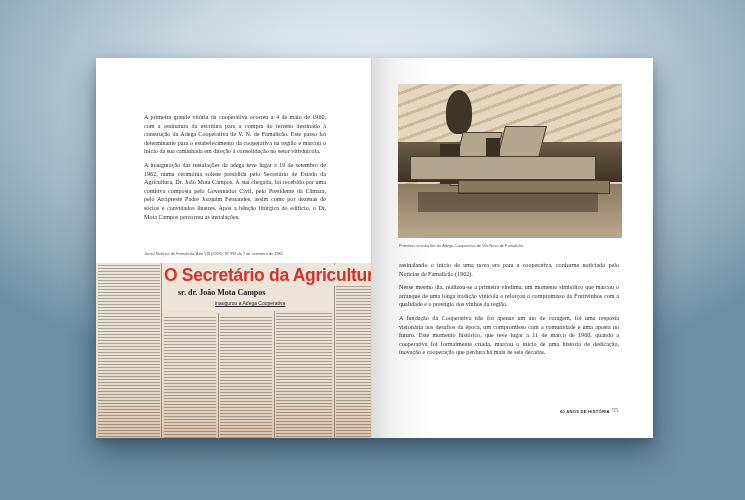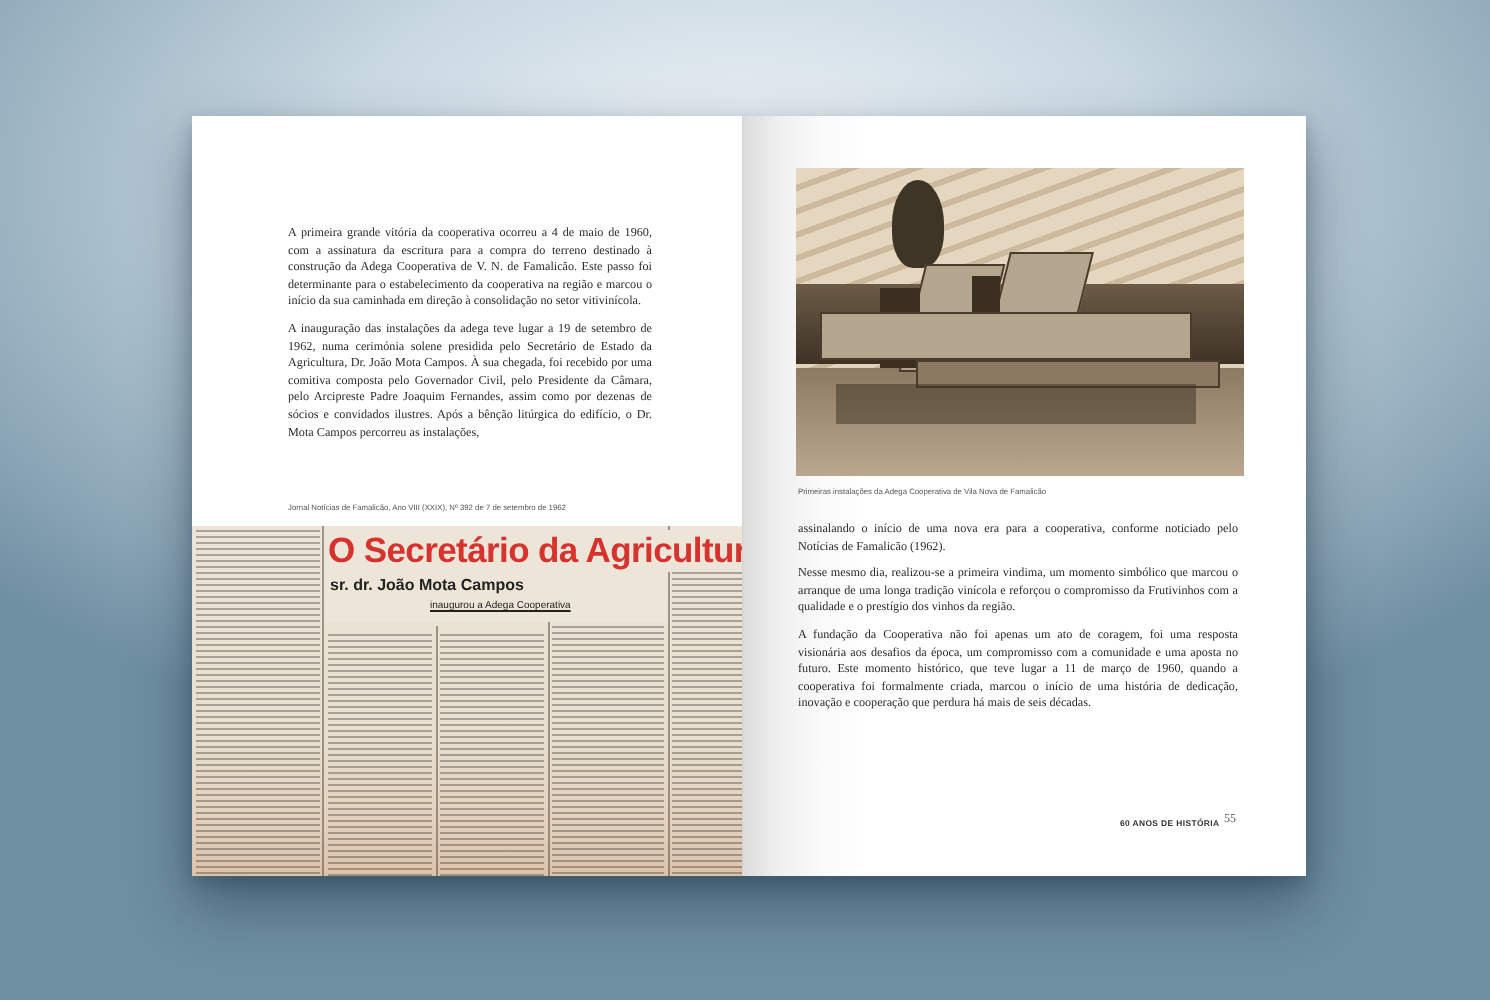--- a/index.html
+++ b/index.html
@@ -18,21 +18,21 @@
   .right .text{left:27px;top:203px;width:220px;}
   .caption{position:absolute;font-family:"Liberation Sans",sans-serif;font-size:3.9px;color:#555;}
   .left .caption{left:48px;top:193px;}
   .right .caption{left:27px;top:185px;}
   .clip{position:absolute;left:0;top:205px;width:276px;height:175px;
     background:linear-gradient(180deg,#ece5d8 0%,#e8dfcf 60%,#e3d1bd 85%,#dcc2ab 100%);overflow:hidden;}
   .col{position:absolute;top:0;height:175px;
     background:repeating-linear-gradient(180deg,transparent 0,transparent 2px,rgba(60,55,50,0.38) 2px,rgba(60,55,50,0.38) 3px);}
   .headline{position:absolute;left:66px;top:2px;font-family:"Liberation Sans",sans-serif;font-weight:bold;
     color:#d6322e;font-size:17.5px;letter-spacing:-0.3px;white-space:nowrap;background:#ece5d8;padding:0 2px;}
-  .sub1{position:absolute;left:67px;top:25px;font-family:Liberation Sans, sans-serif;font-weight:bold;font-size:8px;color:#222;background:#ece5d8;padding:0 2px;}
+  .sub1{position:absolute;left:80px;top:25px;font-family:Liberation Serif, serif;font-weight:bold;font-size:8px;color:#222;background:#ece5d8;padding:0 2px;}
   .sub2{position:absolute;left:117px;top:37px;font-family:"Liberation Sans",sans-serif;font-size:5px;color:#222;text-decoration:underline;background:#ece5d8;padding:0 2px;}
   .vrule{position:absolute;top:0;width:1px;height:175px;background:rgba(80,70,60,0.5);}
   .hdrbox{position:absolute;left:66px;top:0;width:172px;height:48px;background:#ece5d8;}
   .photo{position:absolute;left:26px;top:26px;width:224px;height:154px;
     background:
       linear-gradient(180deg, rgba(0,0,0,0) 0%, rgba(0,0,0,0) 60%, rgba(60,45,30,0.2) 100%),
       repeating-linear-gradient(160deg,#e5d6bf 0,#e5d6bf 8px,#cdb99c 8px,#cdb99c 11px);
     overflow:hidden;}
   .ph-ground{position:absolute;left:0;top:100px;width:224px;height:54px;background:linear-gradient(180deg,#8c7a63,#b9a78e);}
   .ph-veg{position:absolute;left:0;top:58px;width:224px;height:40px;background:linear-gradient(180deg,#6b5b47,#3e3225);}

